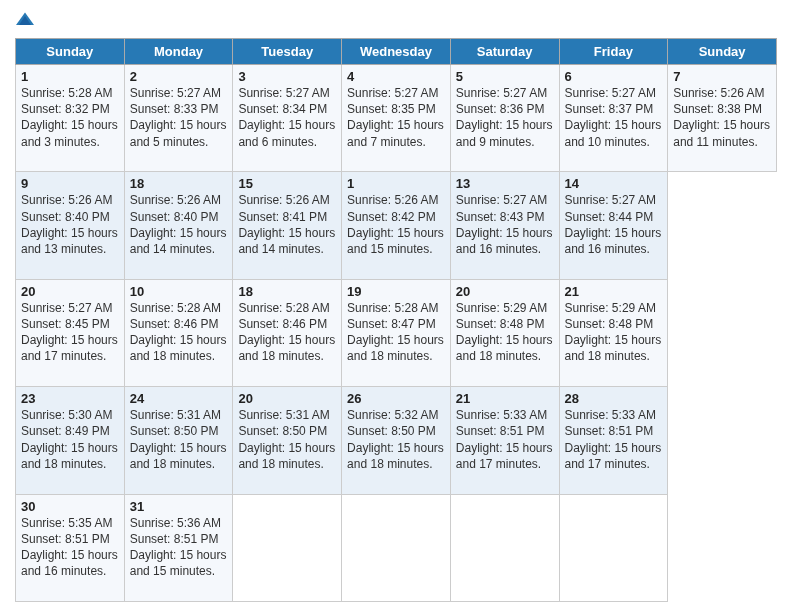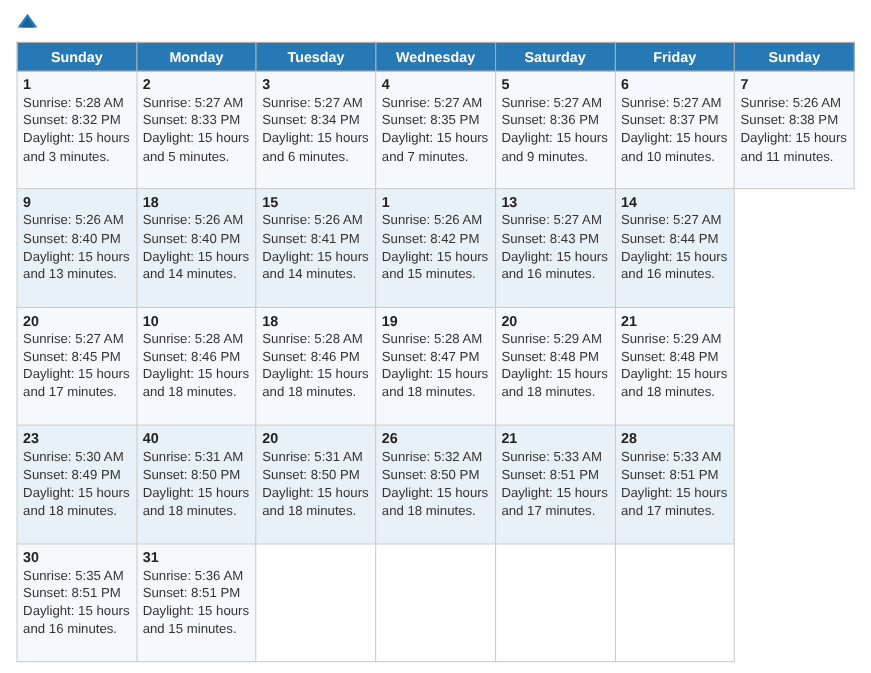--- a/index.html
+++ b/index.html
@@ -213,21 +213,21 @@
             <span class="day-number">21</span>
             <div class="day-info">Sunrise: 5:29 AM<br>Sunset: 8:48 PM<br>Daylight: 15 hours<br>and 18 minutes.</div>
           </td>
         </tr>
         <tr>
           <td>
             <span class="day-number">23</span>
             <div class="day-info">Sunrise: 5:30 AM<br>Sunset: 8:49 PM<br>Daylight: 15 hours<br>and 18 minutes.</div>
           </td>
           <td>
-            <span class="day-number">40</span>
+            <span class="day-number">24</span>
             <div class="day-info">Sunrise: 5:31 AM<br>Sunset: 8:50 PM<br>Daylight: 15 hours<br>and 18 minutes.</div>
           </td>
           <td>
             <span class="day-number">20</span>
             <div class="day-info">Sunrise: 5:31 AM<br>Sunset: 8:50 PM<br>Daylight: 15 hours<br>and 18 minutes.</div>
           </td>
           <td>
             <span class="day-number">26</span>
             <div class="day-info">Sunrise: 5:32 AM<br>Sunset: 8:50 PM<br>Daylight: 15 hours<br>and 18 minutes.</div>
           </td>

